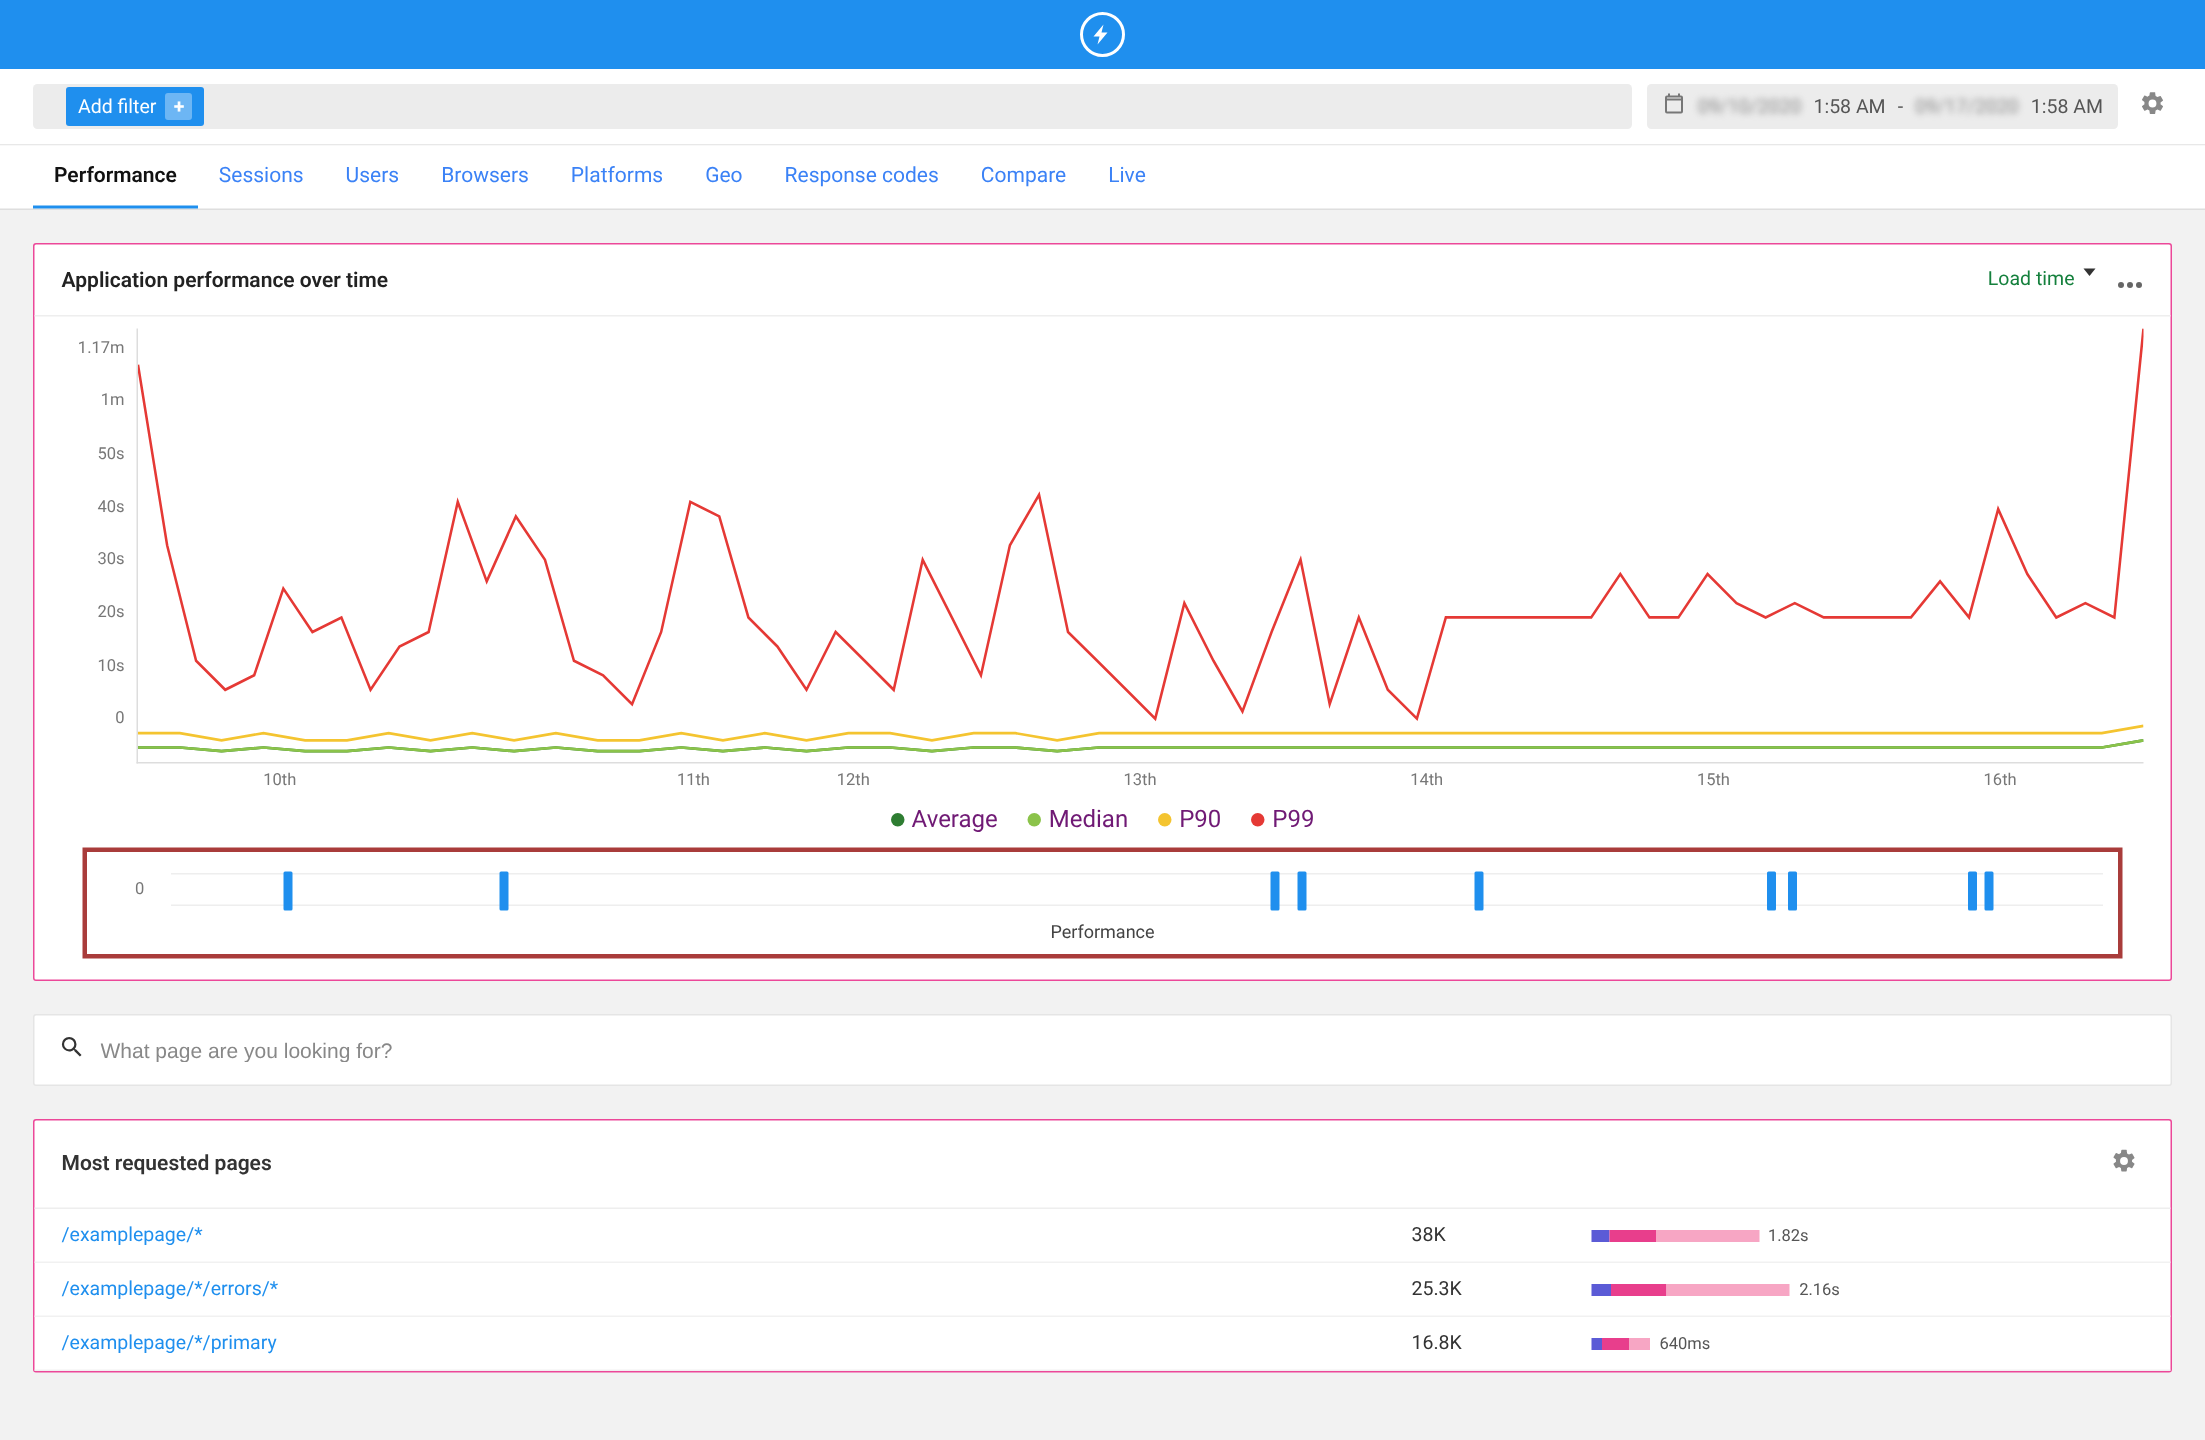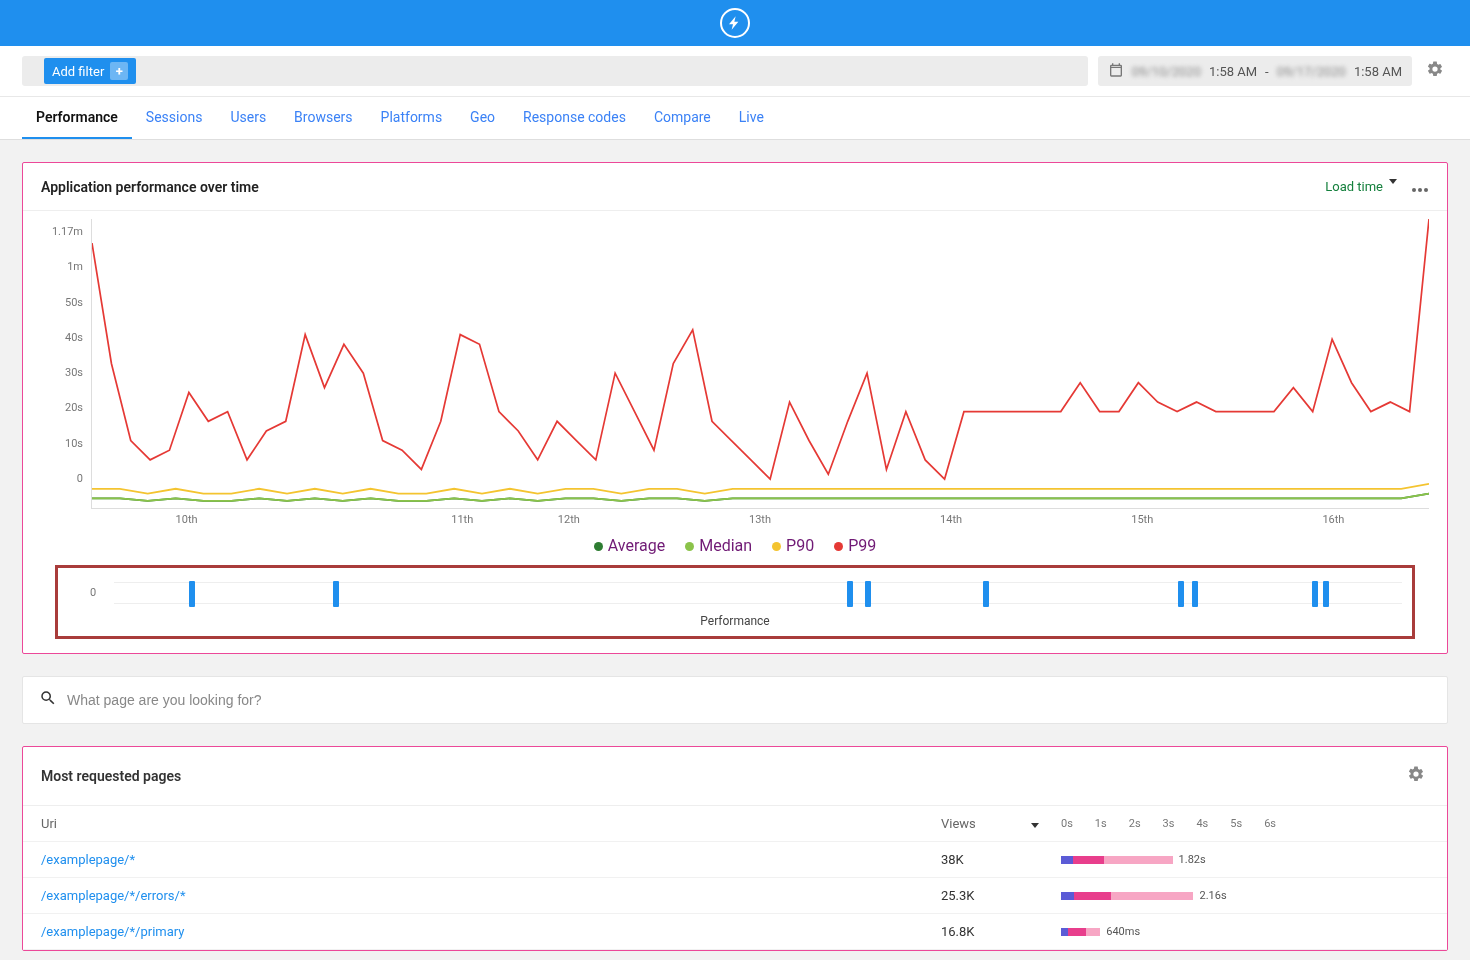--- a/index.html
+++ b/index.html
@@ -199,36 +199,20 @@
 
   <div class="panel">
     <div class="table-header">
       <div class="table-title">Most requested pages</div>
       <div class="gear-btn">
         <svg viewBox="0 0 24 24">
             <path d="M19.14 12.94a7.14 7.14 0 0 0 .05-.94 7.14 7.14 0 0 0-.05-.94l2.03-1.58a.5.5 0 0 0 .12-.64l-1.92-3.32a.5.5 0 0 0-.6-.22l-2.39.96a7.03 7.03 0 0 0-1.62-.94l-.36-2.54A.5.5 0 0 0 13.9 2h-3.8a.5.5 0 0 0-.5.42l-.36 2.54c-.58.24-1.12.55-1.62.94l-2.39-.96a.5.5 0 0 0-.6.22L2.71 8.48a.5.5 0 0 0 .12.64l2.03 1.58a7.14 7.14 0 0 0 0 1.88l-2.03 1.58a.5.5 0 0 0-.12.64l1.92 3.32c.14.24.42.34.6.22l2.39-.96c.5.39 1.04.7 1.62.94l.36 2.54a.5.5 0 0 0 .5.42h3.8a.5.5 0 0 0 .5-.42l.36-2.54c.58-.24 1.12-.55 1.62-.94l2.39.96c.18.12.46.02.6-.22l1.92-3.32a.5.5 0 0 0-.12-.64l-2.03-1.58zM12 15.5A3.5 3.5 0 1 1 15.5 12 3.5 3.5 0 0 1 12 15.5z"></path>
           </svg>
       </div>
     </div>
-    <div class="table-head-row">
-      <div class="col-uri">Uri</div>
-      <div class="col-views">Views</div>
-      <div class="col-sort"><span class="chevron-down"></span></div>
-      <div class="col-timeline">
-          <div class="scale" id="scale-row">
-            <span>0s</span>
-            <span>1s</span>
-            <span>2s</span>
-            <span>3s</span>
-            <span>4s</span>
-            <span>5s</span>
-            <span>6s</span>
-          </div>
-        </div>
-    </div>
     <div id="pages-rows">
         <div class="table-row">
           <div class="col-uri"><span class="uri-link">/examplepage/*</span></div>
           <div class="col-views">38K</div>
           <div class="col-sort"></div>
           <div class="col-timeline">
             <div class="load-bar">
               <div class="bar-seg seg1" style="width: 3.33333%;"></div>
               <div class="bar-seg seg2" style="width: 8.33333%;"></div>
               <div class="bar-seg seg3" style="width: 18.6667%;"></div>

